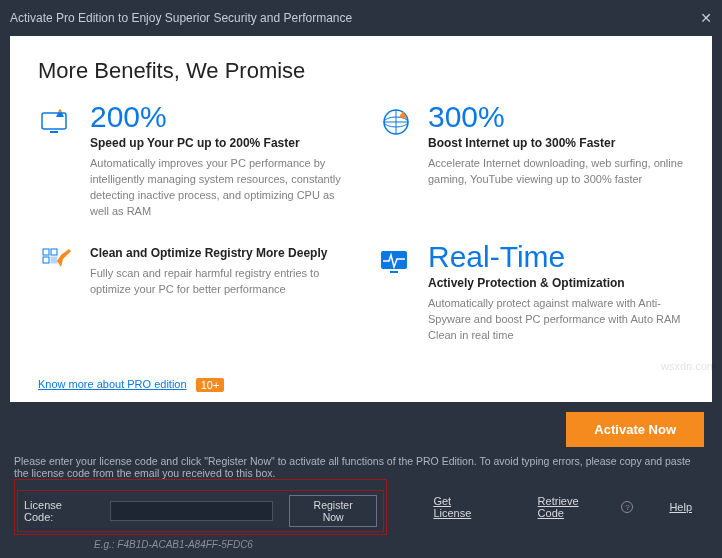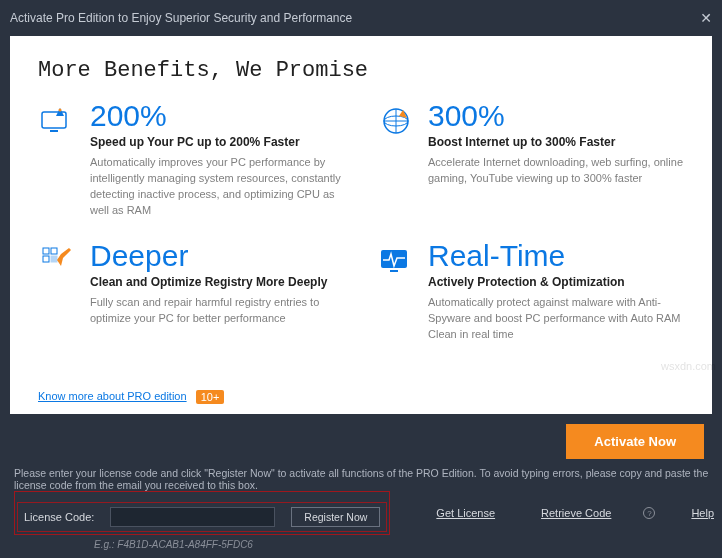--- a/index.html
+++ b/index.html
@@ -1,33 +1,33 @@
 <!DOCTYPE html>
 <html><head>
 <meta charset="utf-8">
 <style>
 * { margin: 0; padding: 0; box-sizing: border-box; font-family: "Segoe UI", Arial, sans-serif; }
 body { width: 722px; height: 558px; background: #2b3340; display: flex; flex-direction: column; overflow: hidden; }
 .titlebar { height: 36px; display: flex; align-items: center; padding: 0 10px; color: #c5cbd4; font-size: 12px; }
 .titlebar .close { margin-left: auto; color: #c5cbd4; font-size: 14px; cursor: pointer; }
 .white-panel { background: #fff; margin: 0 10px; flex: 1; padding: 22px 28px 10px 28px; display: flex; flex-direction: column; }
-.heading { font-size: 22px; font-weight: 300; color: #222; margin-bottom: 18px; font-family: Liberation Mono, monospace; }
+.heading { font-size: 22px; font-weight: 300; color: #222; margin-bottom: 18px; }
 .grid { display: grid; grid-template-columns: 1fr 1fr; column-gap: 30px; row-gap: 22px; }
 .benefit { display: flex; }
 .icon-box { width: 40px; height: 40px; margin-right: 12px; flex: none; display:flex; align-items:center; justify-content:center; }
 .benefit-body { flex: 1; }
 .big { font-size: 30px; font-weight: 300; color: #0b78e3; line-height: 1; }
 .sub { font-size: 12px; color: #222; margin-top: 4px; font-weight: 600; }
 .desc { font-size: 11px; color: #808080; line-height: 1.45; margin-top: 6px; }
 .learn-row { margin-top: auto; padding-top: 14px; font-size: 11px; }
 .learn-row a { color: #0b78e3; text-decoration: underline; }
 .badge { display: inline-block; background: #f58a1f; color: #fff; font-size: 11px; border-radius: 2px; padding: 1px 5px; margin-left: 6px; vertical-align: middle; }
 .activate-bar { display: flex; justify-content: flex-end; padding: 10px 18px 6px 0; }
 .activate-btn { background: #f58a1f; color: #fff; border: none; padding: 10px 28px; font-size: 13px; font-weight: 600; cursor: pointer; }
-.license-area { padding: 2px 8px 8px 14px; color: #aeb4bf; font-size: 10.5px; }
+.license-area { padding: 2px 30px 8px 14px; color: #aeb4bf; font-size: 10.5px; }
 .license-row { display: flex; align-items: center; margin-top: 8px; gap: 16px; border: 1px solid rgba(255,0,0,0.5); padding: 4px 6px; width: fit-content; }
 .license-row-wrap { display:flex; align-items:center; gap: 14px; }
 .lbl { color: #d6d9de; font-size: 11px; }
 .code-input { width: 165px; height: 20px; background: #1e2631; border: 1px solid #4a5260; color: #fff; font-size: 11px; padding: 0 4px; }
 .register-btn { background: transparent; border: 1px solid #6a7280; color: #d6d9de; font-size: 10.5px; padding: 3px 12px; cursor: pointer; }
 .outer-red { border:1px solid rgba(255,0,0,0.55); padding:2px; display:inline-block;}
 .link { color: #d6d9de; text-decoration: underline; font-size: 11px; cursor: pointer; margin-left: 32px; }
 .eg { font-size: 10px; font-style: italic; color: #8a8f99; margin-top: 4px; margin-left: 80px; }
 .help-row { display:flex; align-items:center; gap:4px; margin-left:auto;}
 .help-icon { width:12px; height:12px; border:1px solid #8a8f99; border-radius:50%; display:inline-flex; align-items:center; justify-content:center; font-size:8px; color:#8a8f99;}
@@ -81,21 +81,20 @@
       <div class="icon-box">
         <svg width="34" height="30" viewBox="0 0 34 30">
             <rect x="2" y="2" width="6" height="6" fill="none" stroke="#0b78e3"></rect>
             <rect x="10" y="2" width="6" height="6" fill="none" stroke="#0b78e3"></rect>
             <rect x="2" y="10" width="6" height="6" fill="none" stroke="#0b78e3"></rect>
             <rect x="10" y="10" width="6" height="6" fill="#0b78e3" opacity="0.3" stroke="#0b78e3"></rect>
             <path d="M20 8 L28 2 L30 4 L22 12 L20 20 L16 14 Z" fill="#f58a1f"></path>
           </svg>
       </div>
       <div class="benefit-body">
-        <div class="big">Deeper</div>
         <div class="sub">Clean and Optimize Registry More Deeply</div>
         <div class="desc">Fully scan and repair harmful registry entries to optimize your PC for better performance</div>
       </div>
     </div>
 
     <div class="benefit">
       <div class="icon-box">
         <svg width="34" height="30" viewBox="0 0 34 30">
             <rect x="2" y="4" width="26" height="18" rx="2" fill="#0b78e3"></rect>
             <path d="M4 14 L10 14 L12 8 L15 20 L18 12 L26 12" stroke="#fff" stroke-width="1.5" fill="none"></path>

